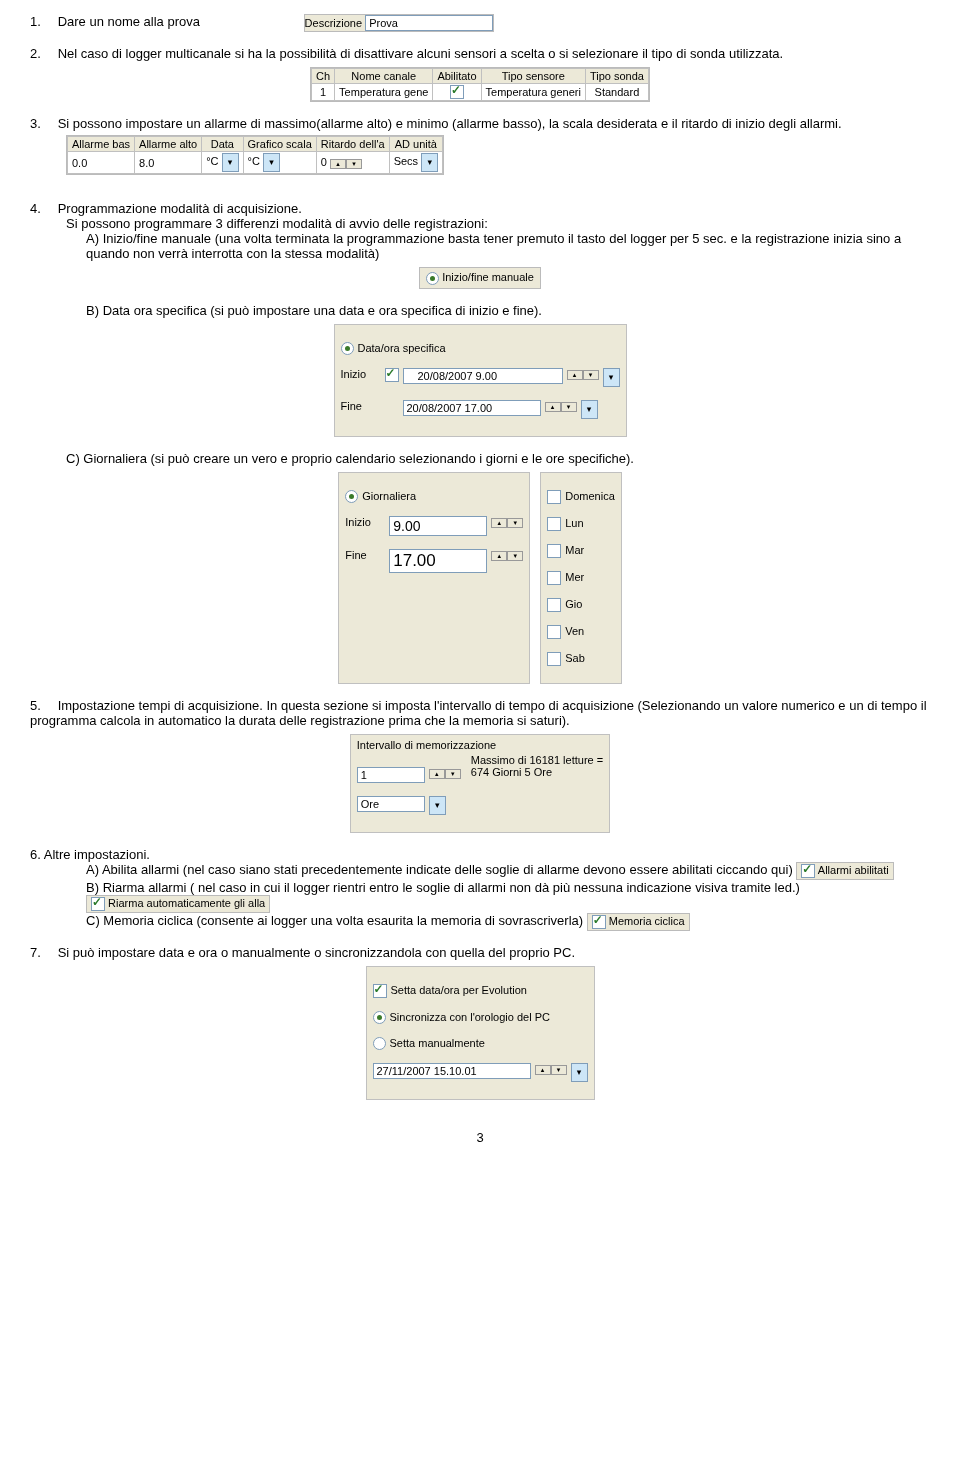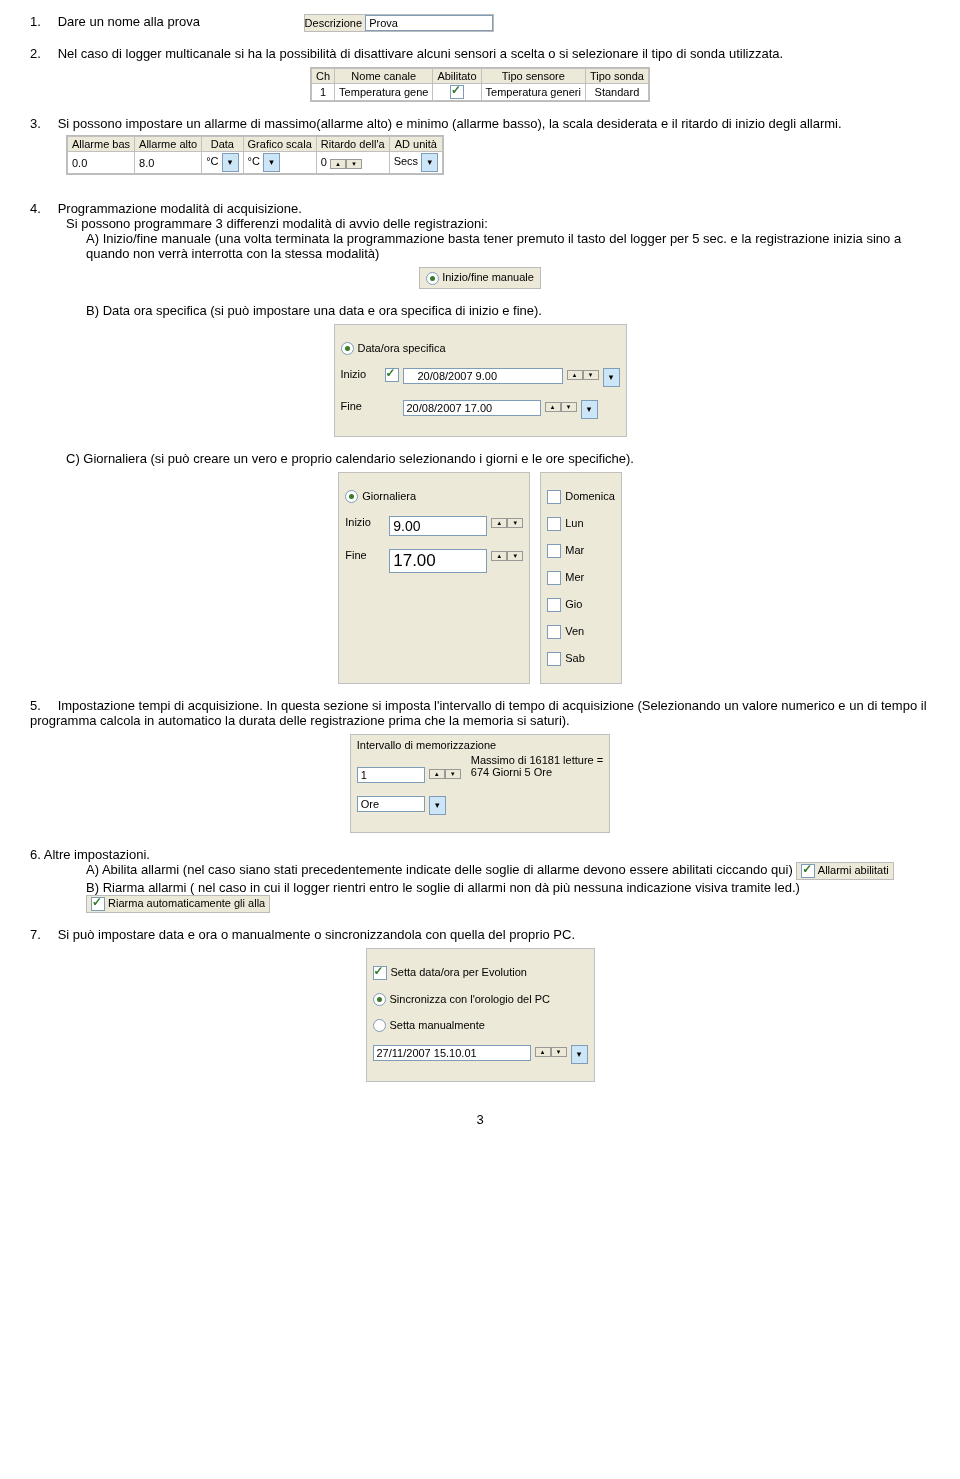--- a/index.html
+++ b/index.html
@@ -350,20 +350,25 @@
       <div class="subA">
         <span>A)</span>
         <span>Abilita allarmi (nel caso siano stati precedentemente indicate delle soglie di allarme devono essere abilitati ciccando qui) </span>
         <span class="ui" style="padding:1px 4px;"><span class="chk checked"></span> <span>Allarmi abilitati</span></span>
       </div>
       <div class="subA">
         <span>B)</span>
         <span>Riarma allarmi ( nel caso in cui il logger rientri entro le soglie di allarmi non dà più nessuna indicazione visiva tramite led.) </span>
         <span class="ui" style="padding:1px 4px;"><span class="chk checked"></span> <span>Riarma automaticamente gli alla</span></span>
       </div>
+      <div class="subA">
+        <span>C)</span>
+        <span>Memoria ciclica (consente ai logger una volta esaurita la memoria di sovrascriverla) </span>
+        <span class="ui" style="padding:1px 4px;"><span class="chk checked"></span> <span>Memoria ciclica</span></span>
+      </div>
     </div>
 
     <div class="list-item">
       <span class="num">7.</span>
       <span class="txt">Si può impostare data e ora o manualmente o sincronizzandola con quella del proprio PC.</span>
       <div class="center-block">
         <div class="group-box" style="text-align:left;">
           <div class="row">
               <span class="chk checked"></span> 
               <span>Setta data/ora per Evolution</span>

